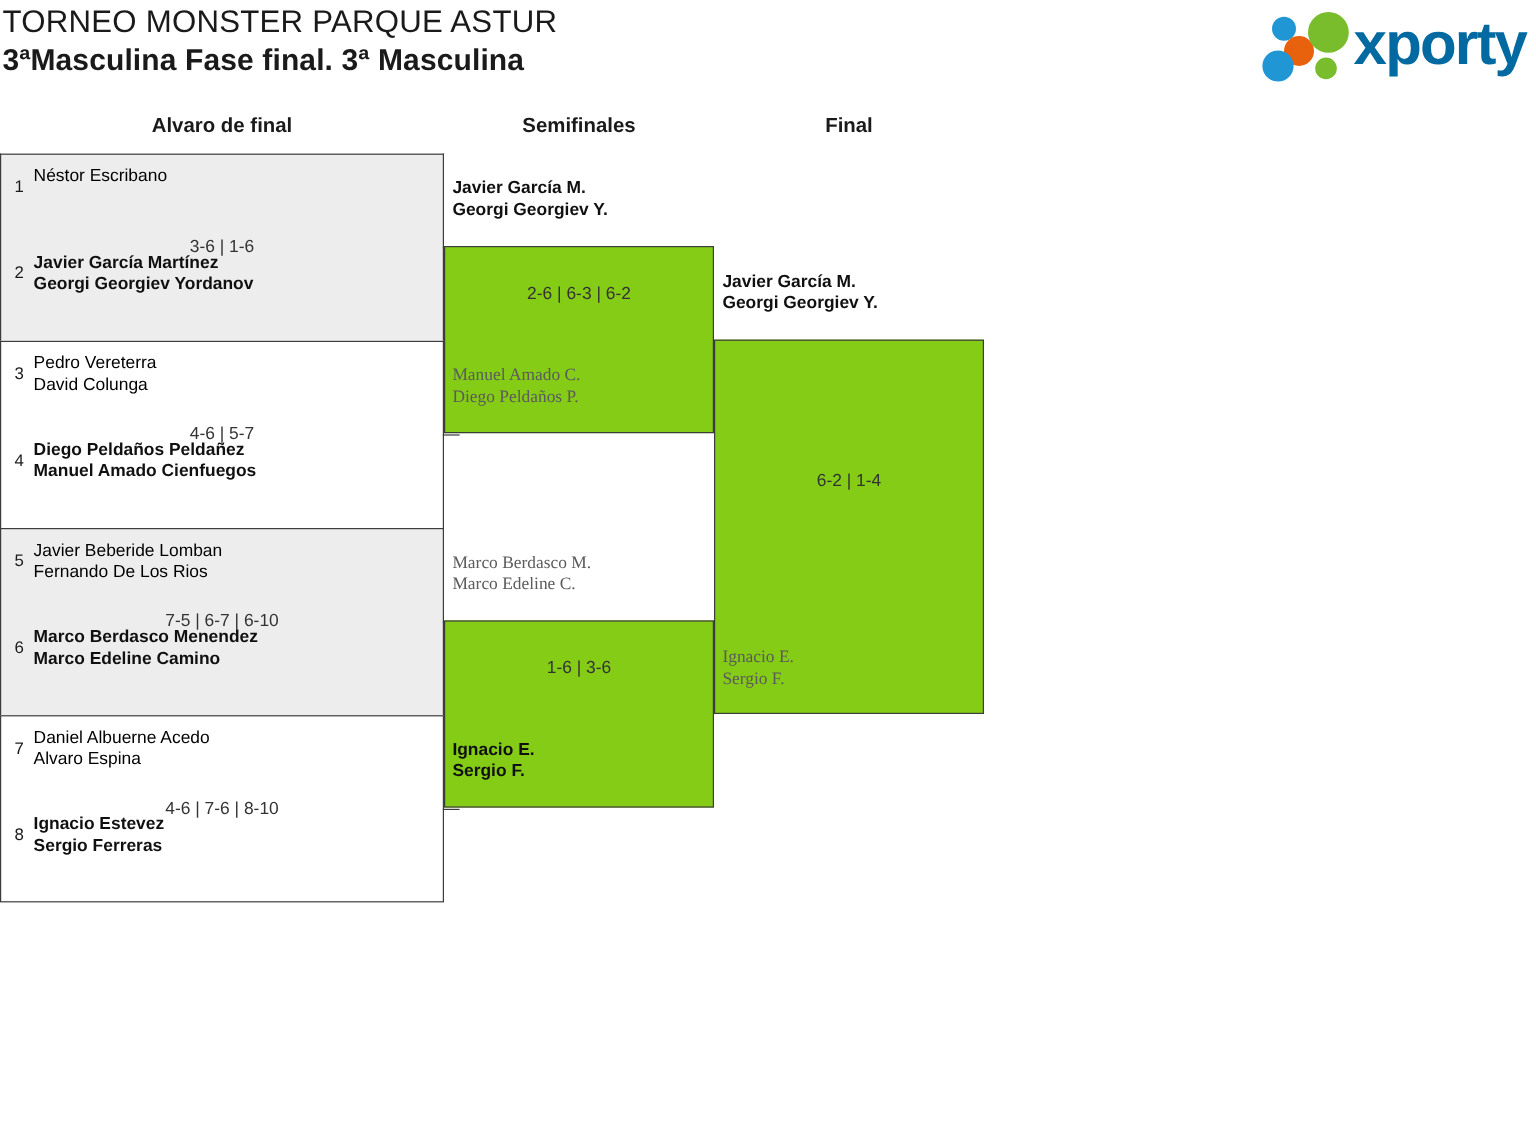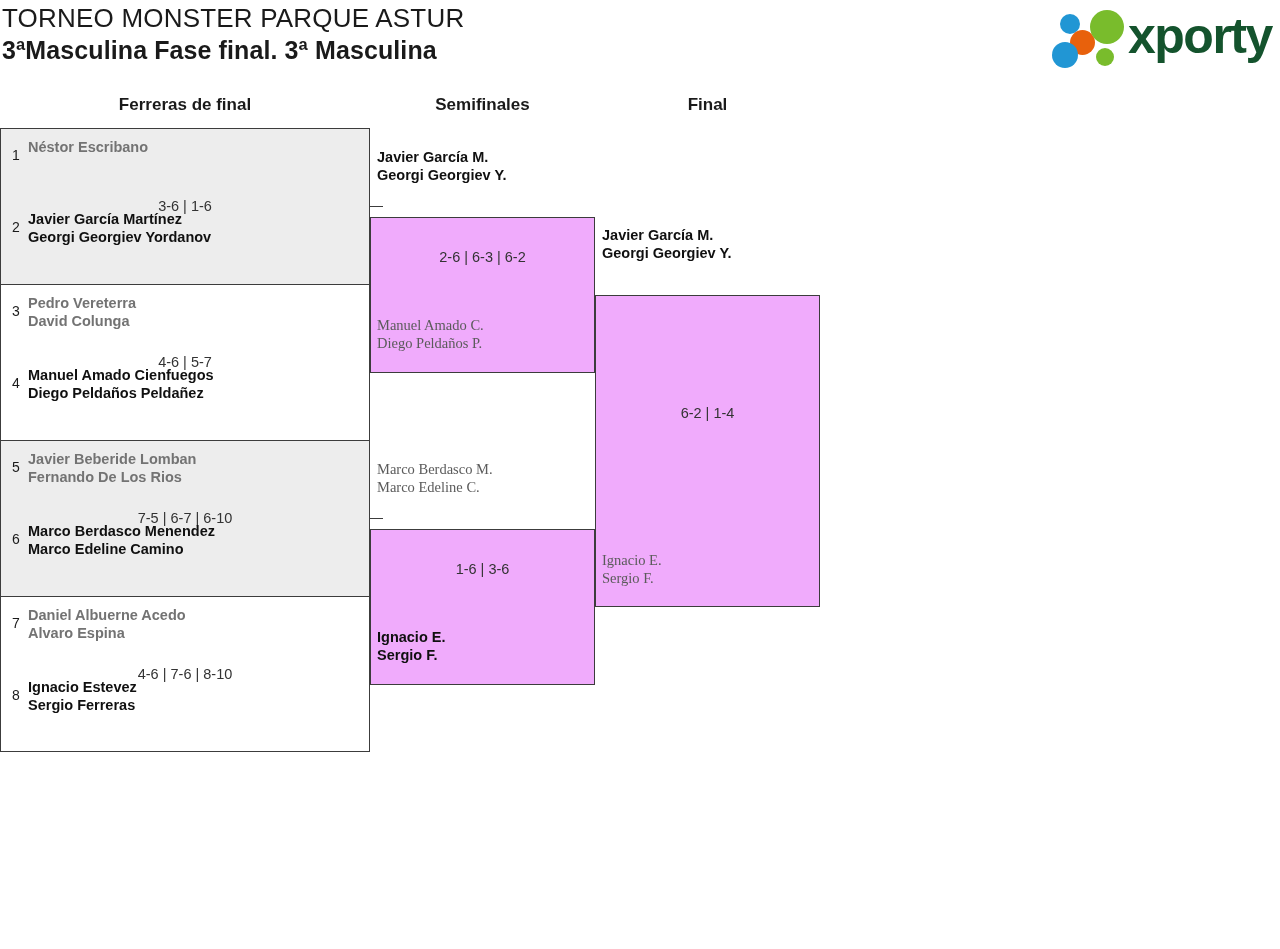--- a/index.html
+++ b/index.html
@@ -22,21 +22,21 @@
   }
   .hdr-sub {
     position: absolute; left: 2px; top: 36px;
     font-size: 25px; font-weight: 700; letter-spacing: .1px;
     color: #1a1a1a; white-space: nowrap;
   }
   .logo { position: absolute; right: 6px; top: 4px; width: 224px; height: 64px; }
   .logo-word {
     position: absolute; left: 78px; top: 4px;
     font-size: 50px; font-weight: 700; letter-spacing: -1.5px;
-    color: #14532d; line-height: 56px;
+    color: #0369a1; line-height: 56px;
   }
   .dot { position: absolute; border-radius: 50%; }
 
   
   .round-hdr {
     position: absolute; top: 95px;
     font-size: 17px; font-weight: 700; color: #1a1a1a;
     text-align: center; white-space: nowrap;
   }
   #rh0 { left: 0;   width: 370px; }
@@ -57,40 +57,39 @@
     position: absolute; left: 7px; width: 16px;
     font-size: 14px; color: #1a1a1a; text-align: center;
   }
   .seed.top { top: 18px; }
   .seed.bot { top: 90px; }
 
   .pair { position: absolute; left: 27px; right: 8px; }
   .pair.top { top: 9px; }
   .pair.bot { top: 81px; }
   .pair .nm { font-size: 14.5px; line-height: 18px; white-space: nowrap; }
-  .loser .nm  { color: #737373; font-weight: 700; }
+  .loser .nm  { color: #000000; font-weight: 400; }
   .winner .nm { color: #101010; font-weight: 700; }
 
   .qf-score {
     position: absolute; left: 0; right: 0; top: 69px;
     text-align: center; font-size: 14.5px; color: #333333;
   }
 
   
   .qf-stub {
     position: absolute; right: -14px; top: 77px;
     width: 14px; height: 1px; background: #3c3c3c;
   }
 
   
   .mbox {
     position: absolute;
     border: 1px solid #3c3c3c;
-    background: #f0abfc;
-    margin-top: 12px;
+    background: #84cc16;
   }
   .adv-name {
     position: absolute;
     font-size: 14.5px; line-height: 18px; white-space: nowrap;
   }
   .adv-name.w { color: #101010; font-weight: 700; }
   .adv-name.l { color: #5b5b5b; font-weight: 400; font-family: Liberation Serif, serif; }
   .mbox-score {
     position: absolute; left: 0; right: 0;
     text-align: center; font-size: 14.5px; color: #333333;
@@ -108,21 +107,21 @@
     <div class="logo">
       <span class="dot" style="left:10px; top:10px;  width:20px; height:20px; background:#2196d4;"></span>
       <span class="dot" style="left:20px; top:26px;  width:25px; height:25px; background:#e8610c;"></span>
       <span class="dot" style="left:2px;  top:38px;  width:26px; height:26px; background:#2196d4;"></span>
       <span class="dot" style="left:40px; top:6px;   width:34px; height:34px; background:#79bc2c;"></span>
       <span class="dot" style="left:46px; top:44px;  width:18px; height:18px; background:#79bc2c;"></span>
       <div class="logo-word">xporty</div>
     </div>
   </div>
 
-  <div class="round-hdr" id="rh0">Ferreras de final</div>
+  <div class="round-hdr" id="rh0">Alvaro de final</div>
   <div class="round-hdr" id="rh1">Semifinales</div>
   <div class="round-hdr" id="rh2">Final</div>
 
   <div class="qf-col">
 
     <div class="qf-block shaded">
       <div class="seed top">1</div>
       <div class="pair top loser">
         <div class="nm">Néstor Escribano</div>
       </div>
@@ -137,22 +136,22 @@
 
     <div class="qf-block">
       <div class="seed top">3</div>
       <div class="pair top loser">
         <div class="nm">Pedro Vereterra</div>
         <div class="nm">David Colunga</div>
       </div>
       <div class="qf-score">4-6 | 5-7</div>
       <div class="seed bot">4</div>
       <div class="pair bot winner">
+        <div class="nm">Diego Peldaños Peldañez</div>
         <div class="nm">Manuel Amado Cienfuegos</div>
-        <div class="nm">Diego Peldaños Peldañez</div>
       </div>
       <div class="qf-stub"></div>
     </div>
 
     <div class="qf-block shaded">
       <div class="seed top">5</div>
       <div class="pair top loser">
         <div class="nm">Javier Beberide Lomban</div>
         <div class="nm">Fernando De Los Rios</div>
       </div>

